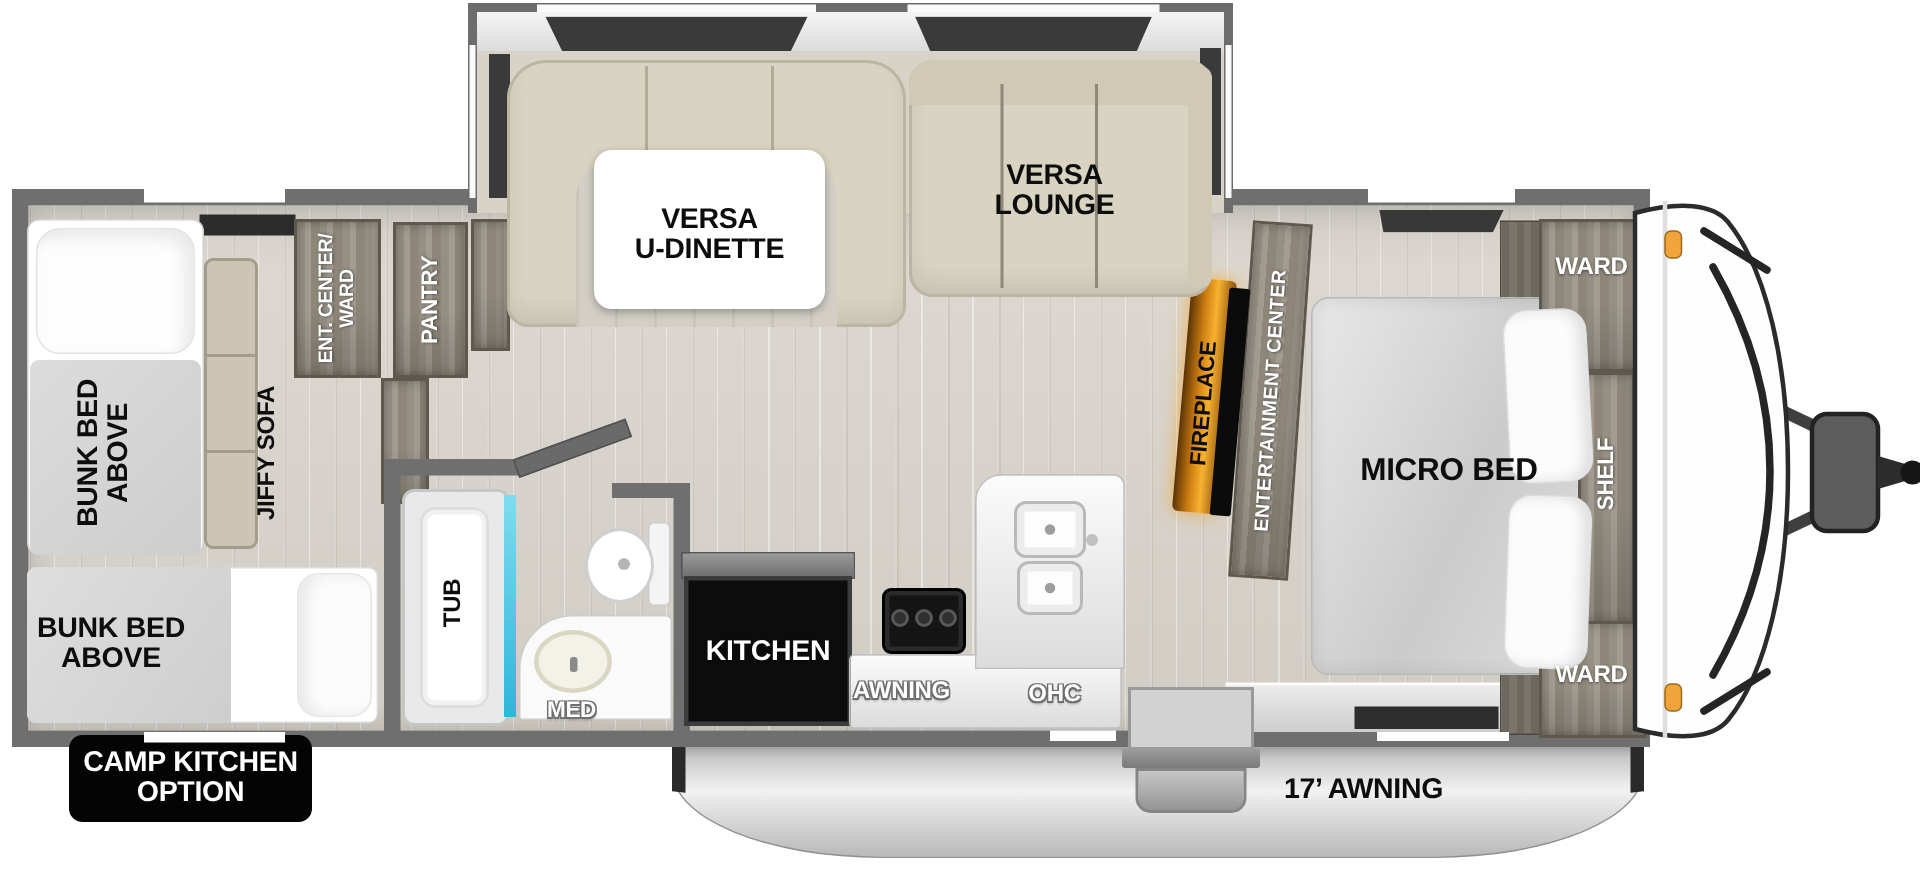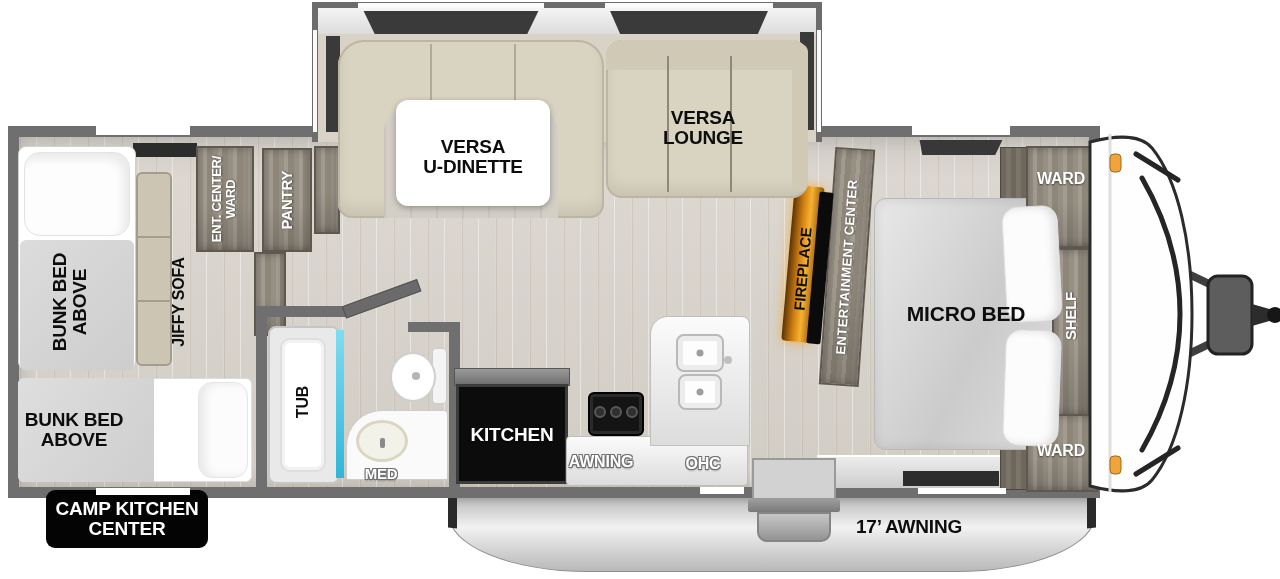--- a/index.html
+++ b/index.html
@@ -31,21 +31,21 @@
               border-radius:6px 6px 6px 6px;border-bottom-left-radius:140px 58px;border-bottom-right-radius:140px 58px;"></div>
   <div class="abs" style="left:448px;top:492px;width:9px;height:36px;background:#2a2a2a;z-index:1;transform:skewY(6deg);"></div>
   <div class="abs" style="left:1087px;top:492px;width:9px;height:36px;background:#2a2a2a;z-index:1;transform:skewY(-6deg);"></div>
   <div class="lbl" style="left:909px;top:527px;font-size:19px;">17’ AWNING</div>
 
   <div class="abs" style="left:748px;top:499px;width:92px;height:13px;background:linear-gradient(#9d9d9d,#7a7a7a);border-radius:2px;z-index:2;"></div>
   <div class="abs" style="left:757px;top:512px;width:74px;height:30px;background:linear-gradient(#c6c6c6,#949494);border:2px solid #858585;border-radius:0 0 10px 10px;z-index:2;"></div>
 
   <div class="abs" style="left:46px;top:490px;width:162px;height:58px;background:#040404;border-radius:9px;z-index:4;"></div>
   <div class="lbl" style="left:127px;top:519px;font-size:19px;color:#fff;z-index:6;">CAMP KITCHEN
-CENTER</div>
+OPTION</div>
 
   <div class="abs" style="left:8px;top:126px;width:1092px;height:372px;border:11px solid #6f6f6f;z-index:3;
               background:linear-gradient(180deg,rgba(0,0,0,.06),rgba(0,0,0,0) 12%),
                          repeating-linear-gradient(90deg,rgba(110,95,80,.12) 0 2px,rgba(0,0,0,0) 2px 34px),
                          repeating-linear-gradient(90deg,rgba(255,255,255,.45) 0 1px,rgba(0,0,0,0) 1px 17px),
                          linear-gradient(180deg,#ddd8d1,#d1ccc4);
               box-shadow:inset 0 0 20px rgba(0,0,0,.16);"></div>
 
   <div class="abs" style="left:96px;top:126px;width:94px;height:9px;background:#fff;z-index:4;"></div>
   <div class="abs" style="left:133px;top:143px;width:64px;height:14px;background:#2c2c2c;z-index:4;"></div>

